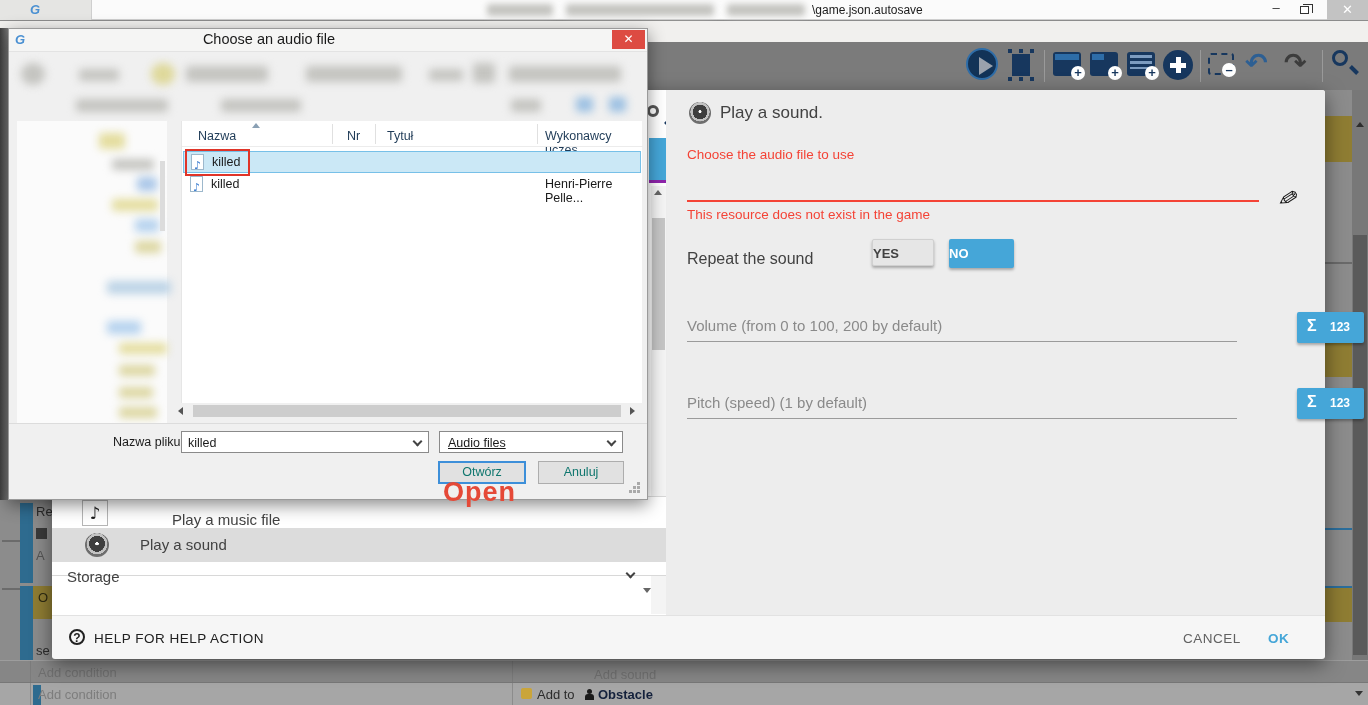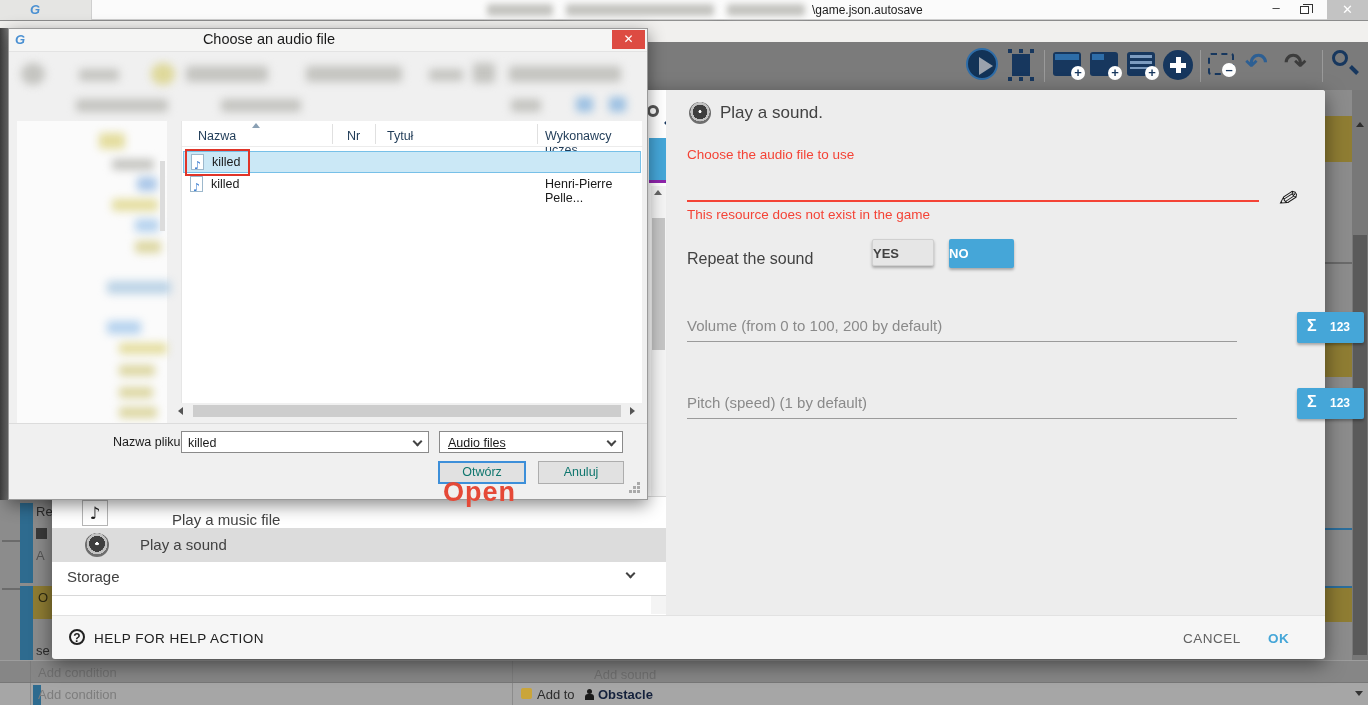--- a/index.html
+++ b/index.html
@@ -205,21 +205,21 @@
     </div>
 
     <div class="abs" style="left:0;top:406px;width:614px;height:32px;background:#fff;border-top:1px solid #d8d8d8;">
       <div class="abs note-box" style="left:30px;top:3px;"><span>♪</span></div>
       <span class="abs list-row" style="left:88px;top:14px;margin-left:32px;">Play a music file</span>
     </div>
     <div class="abs" style="left:0;top:438px;width:614px;height:34px;background:#dcdcdc;">
       <div class="abs speaker" style="left:33px;top:5px;width:24px;height:24px;"></div>
       <span class="abs list-row" style="left:88px;top:8px;">Play a sound</span>
     </div>
-    <div class="abs" style="left:0;top:472px;width:614px;height:34px;background:#fff;border-bottom:1px solid #d8d8d8;">
+    <div class="abs" style="left:0;top:472px;width:614px;height:14px;background:#fff;border-bottom:1px solid #d8d8d8;">
       <span class="abs list-row" style="left:15px;top:6px;">Storage</span>
       <div class="abs chev" style="left:575px;top:8px;"></div>
     </div>
 
     <div class="editor">
       <div class="abs speaker" style="left:23px;top:12px;width:22px;height:22px;"></div>
       <span class="abs ed-title" style="left:54px;top:13px;">Play a sound.</span>
 
       <span class="abs red-label" style="left:21px;top:57px;">Choose the audio file to use</span>
       <div class="abs underline-red" style="left:21px;top:110px;width:572px;"></div>

